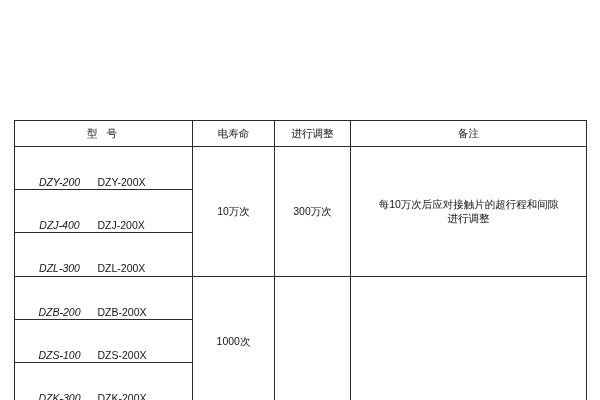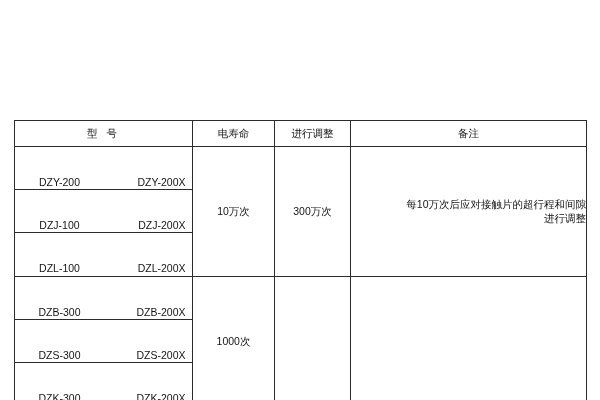--- a/index.html
+++ b/index.html
@@ -50,36 +50,36 @@
     letter-spacing: 3px;
   }
   .model-cell {
     text-align: center;
     white-space: nowrap;
   }
   .model-cell .a {
     display: inline-block;
     width: 76px;
     text-align: center;
+    font-style: italic;
   }
   .model-cell .b {
     display: inline-block;
     width: 88px;
-    text-align: right;
+    text-align: left;
     margin-top: 28px;
   }
   .note-cell {
     text-align: left;
     padding: 0 0 0 14px;
     vertical-align: middle;
     line-height: 1.9;
   }
   .note-cell .l1, .note-cell .l2 {
     display: block;
-    text-align: right;
   }
   .blank { }
 </style>
 </head>
 <body>
 
 <div class="sheet">
 
   <table class="spec">
     <colgroup>
@@ -103,39 +103,39 @@
         </td>
         <td rowspan="3">10万次</td>
         <td rowspan="3">300万次</td>
         <td rowspan="3" class="note-cell">
           <span class="l1">每10万次后应对接触片的超行程和间隙</span>
           <span class="l2">进行调整</span>
         </td>
       </tr>
       <tr>
         <td class="model-cell">
-          <span class="a">DZJ-100</span><span class="b">DZJ-200X</span>
+          <span class="a">DZJ-400</span><span class="b">DZJ-200X</span>
         </td>
       </tr>
       <tr>
         <td class="model-cell">
-          <span class="a">DZL-100</span><span class="b">DZL-200X</span>
+          <span class="a">DZL-300</span><span class="b">DZL-200X</span>
         </td>
       </tr>
       <tr>
         <td class="model-cell">
-          <span class="a">DZB-300</span><span class="b">DZB-200X</span>
+          <span class="a">DZB-200</span><span class="b">DZB-200X</span>
         </td>
         <td rowspan="3">1000次</td>
         <td rowspan="3" class="blank"></td>
         <td rowspan="3" class="blank"></td>
       </tr>
       <tr>
         <td class="model-cell">
-          <span class="a">DZS-300</span><span class="b">DZS-200X</span>
+          <span class="a">DZS-100</span><span class="b">DZS-200X</span>
         </td>
       </tr>
       <tr>
         <td class="model-cell">
           <span class="a">DZK-300</span><span class="b">DZK-200X</span>
         </td>
       </tr>
     </tbody>
   </table>
 

